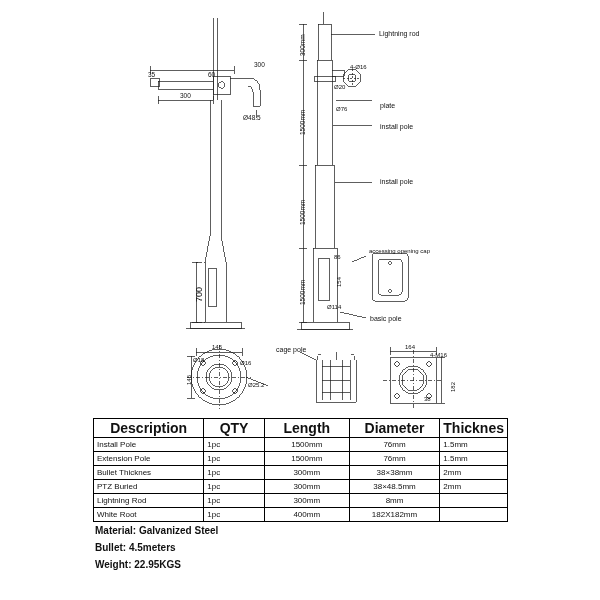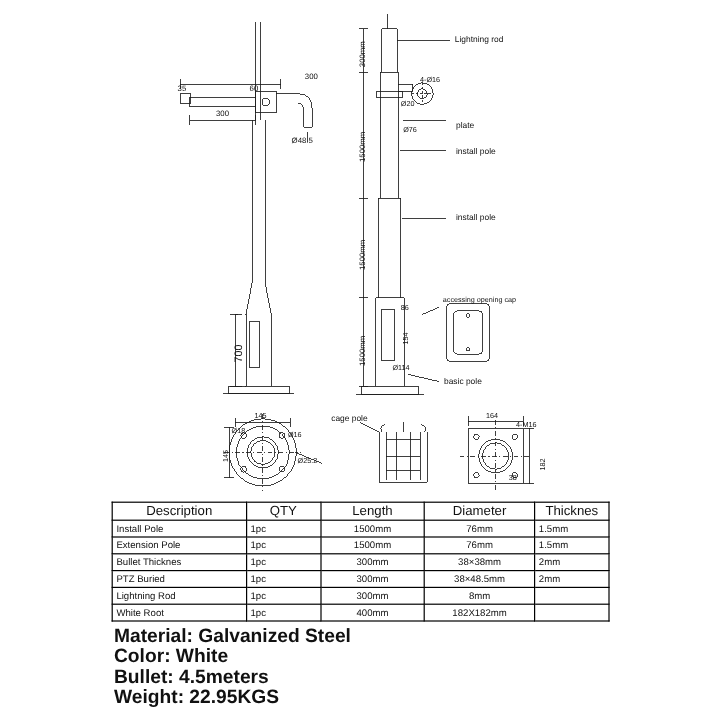--- a/index.html
+++ b/index.html
@@ -21,28 +21,28 @@
 
   
   .spec-table{
     position:absolute;left:93px;top:418px;width:415px;
     border-collapse:collapse;font-size:8px;
   }
   .spec-table th,.spec-table td{
     border:1px solid #000;padding:1px 3px;height:11px;
     font-weight:normal;color:#111;
   }
-  .spec-table th{font-weight:normal;text-align:center;font-size:11px;}
+  .spec-table th{font-weight:bold;text-align:center;font-size:14px;}
   .spec-table td.desc{text-align:left;width:105px;}
   .spec-table td.qty{text-align:left;width:55px;}
   .spec-table td.len{text-align:center;width:80px;}
   .spec-table td.dia{text-align:center;width:85px;}
   .spec-table td.thk{width:55px;}
 
-  .footnotes{position:absolute;left:95px;top:522px;font-size:16px;font-weight:bold;line-height:17px;}
+  .footnotes{position:absolute;left:95px;top:522px;font-size:10px;font-weight:bold;line-height:17px;}
   .footnotes div{white-space:nowrap;}
 </style>
 </head>
 <body>
 
 <div class="stage">
 
   <svg class="draw" viewBox="0 0 600 600">
     <g stroke="#1a1a1a" fill="none" stroke-width="0.7" shape-rendering="crispEdges">
 
@@ -290,18 +290,17 @@
         <td class="qty">1pc</td>
         <td class="len">400mm</td>
         <td class="dia">182X182mm</td>
         <td class="thk"></td>
       </tr>
     </tbody>
   </table>
 
   <div class="footnotes">
     <div>Material:  Galvanized Steel</div>
-    <div>Color:  White</div>
     <div>Bullet:  4.5meters</div>
     <div>Weight:  22.95KGS</div>
   </div>
 
 </div>
 
 </body></html>

